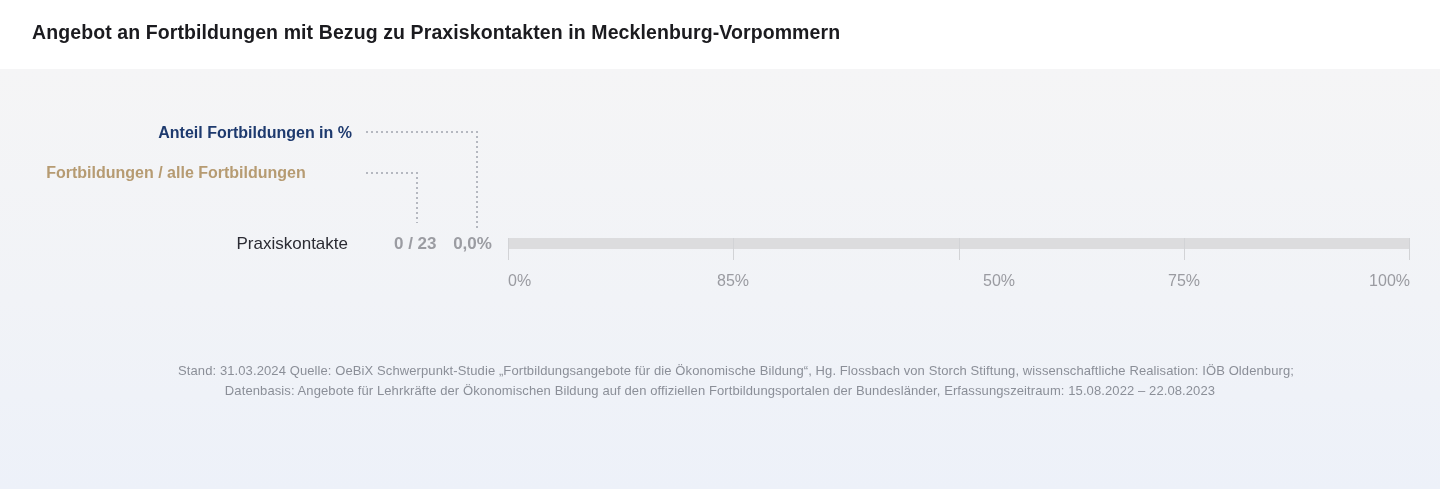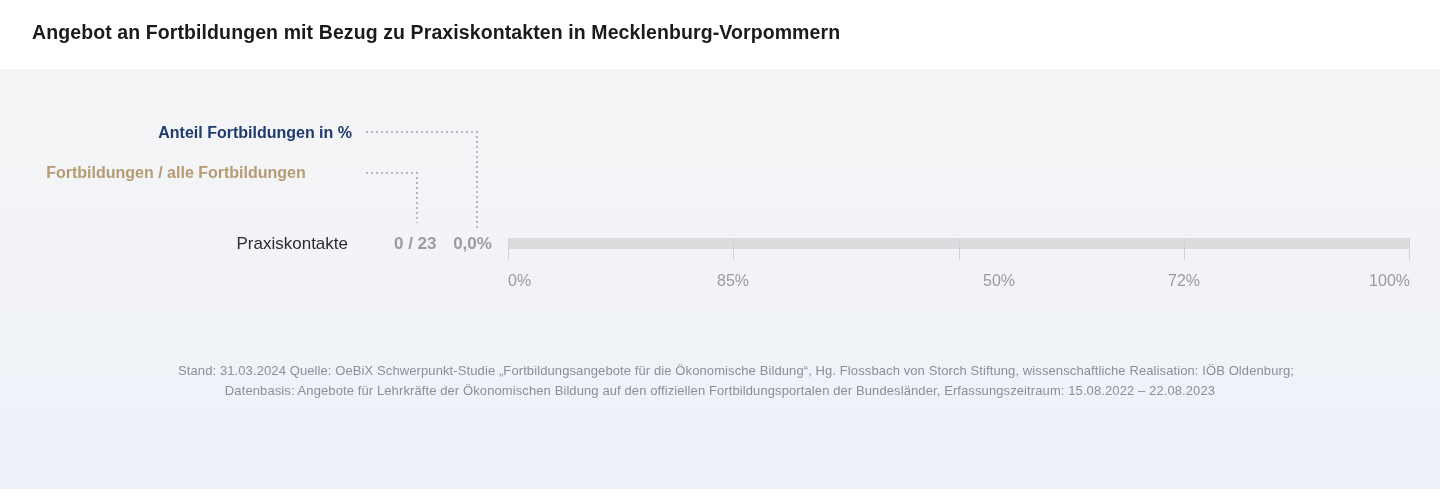--- a/index.html
+++ b/index.html
@@ -139,21 +139,21 @@
 
     <div class="tick-line tick-0"></div>
     <div class="tick-line tick-1"></div>
     <div class="tick-line tick-2"></div>
     <div class="tick-line tick-3"></div>
     <div class="tick-line tick-4"></div>
 
     <div class="axis-label axis-label-0">0%</div>
     <div class="axis-label axis-label-1">85%</div>
     <div class="axis-label axis-label-2">50%</div>
-    <div class="axis-label axis-label-3">72%</div>
+    <div class="axis-label axis-label-3">75%</div>
     <div class="axis-label axis-label-4">100%</div>
 
     <div class="footer-line footer-line-1">Stand: 31.03.2024 Quelle: OeBiX Schwerpunkt-Studie „Fortbildungsangebote für die Ökonomische Bildung“, Hg. Flossbach von Storch Stiftung, wissenschaftliche Realisation: IÖB Oldenburg;</div>
     <div class="footer-line footer-line-2">Datenbasis: Angebote für Lehrkräfte der Ökonomischen Bildung auf den offiziellen Fortbildungsportalen der Bundesländer, Erfassungszeitraum: 15.08.2022 – 22.08.2023</div>
   </div>
 
   <div class="bottom-strip"></div>
 
 </div>
 

